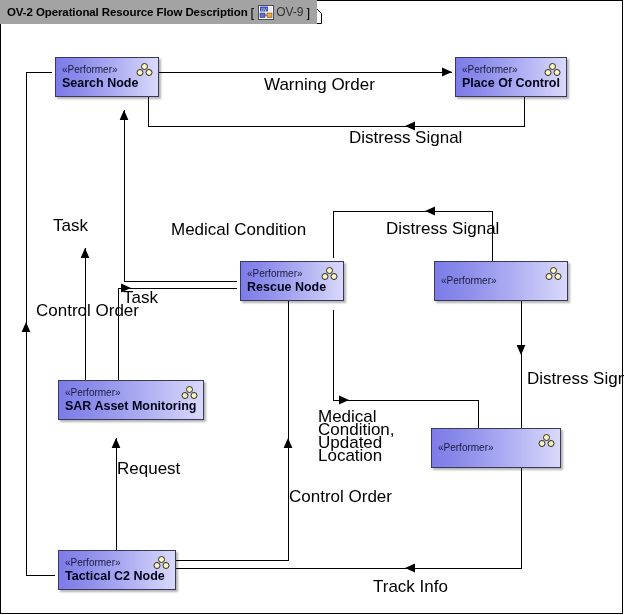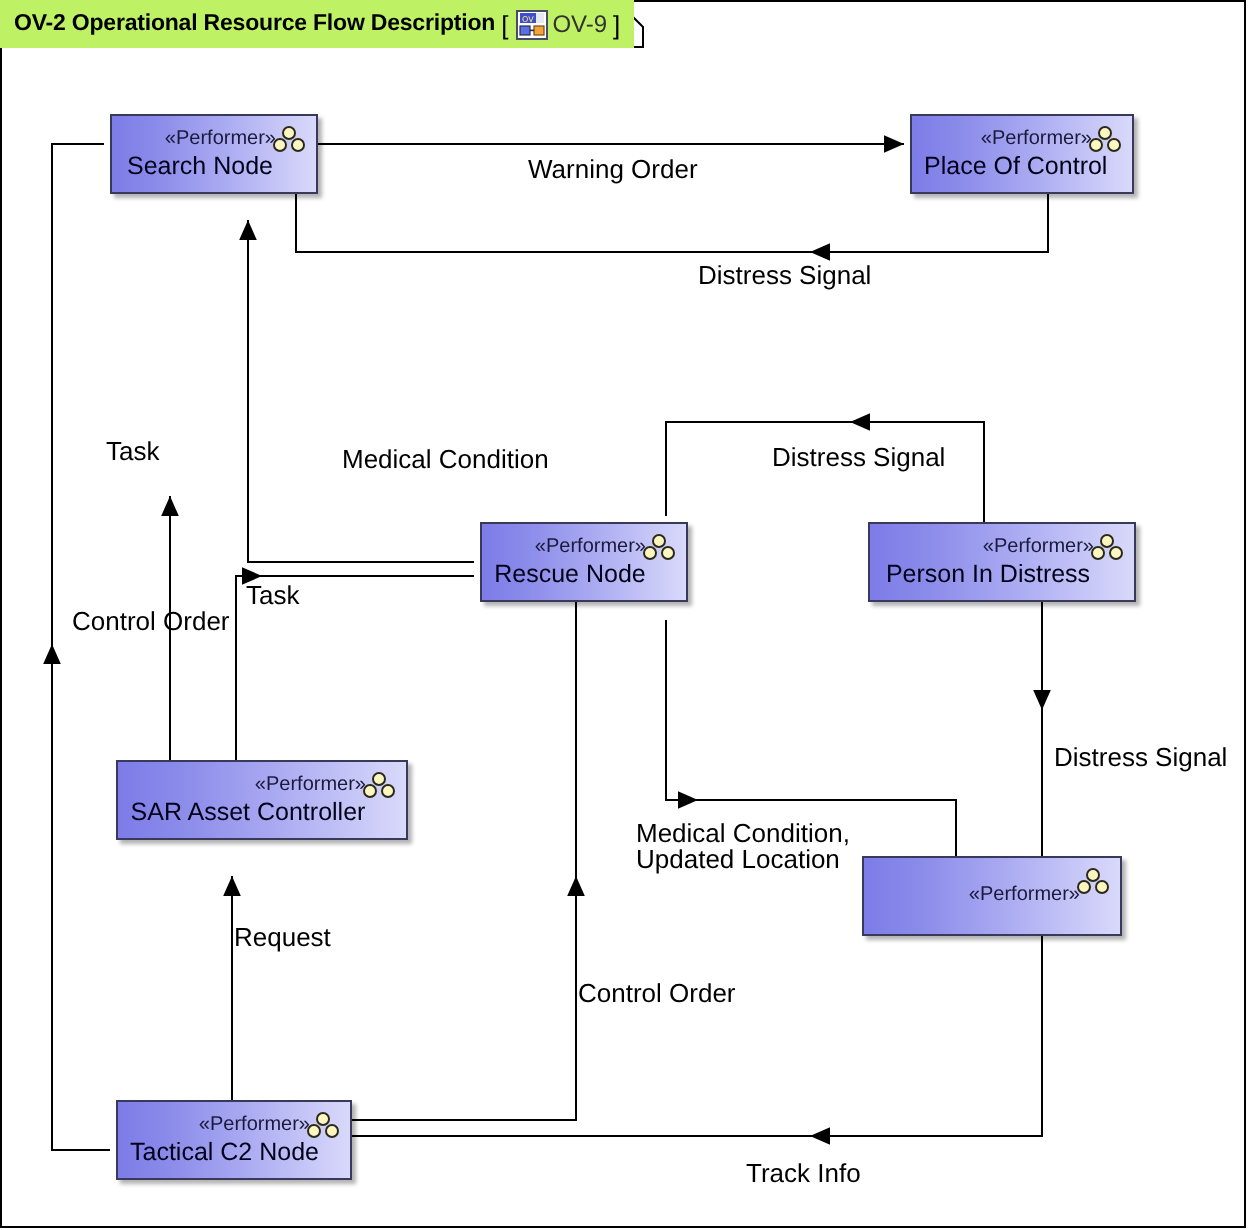--- a/index.html
+++ b/index.html
@@ -26,21 +26,21 @@
     height: 614px;
     box-sizing: border-box;
     border: 1px solid #000000;
   }
   
   #title-tab {
     position: absolute;
     left: 0; top: 0;
     height: 24px;
     box-sizing: border-box;
-    background: #bef264;
+    background: #a3a3a3;
     display: flex;
     align-items: center;
     padding: 0 4px 0 7px;
     z-index: 6;
   }
   #title-tab-shape {
     position: absolute;
     left: 0; top: 0;
     width: 322px;
     height: 24px;
@@ -88,45 +88,45 @@
     box-shadow: 2px 2px 2px rgba(0,0,0,0.30);
     z-index: 3;
     padding: 3px 6px 4px 6px;
     display: flex;
     flex-direction: column;
     justify-content: center;
   }
   .node-stereotype {
     font-size: 10px;
     color: #1a1a3c;
-    text-align: right;
+    text-align: left;
     line-height: 12px;
     padding-right: 14px;
     white-space: nowrap;
   }
   .node-name {
     font-size: 12.5px;
-    font-weight: normal;
+    font-weight: bold;
     color: #000018;
     text-align: center;
     line-height: 14px;
     padding-right: 14px;
     white-space: nowrap;
   }
   .performer-icon {
     position: absolute;
     right: 5px;
     top: 5px;
     width: 17px;
     height: 13px;
   }
   
   .edge-label {
     position: absolute;
-    font-size: 13px;
+    font-size: 17px;
     color: #000000;
     white-space: nowrap;
     z-index: 2;
     line-height: 13px;
   }
   .edge-label.two-line { white-space: normal; }
 </style>
 </head>
 <body>
 
@@ -248,31 +248,30 @@
     <div class="node-name">Rescue Node</div>
     <svg class="performer-icon" viewBox="0 0 17 13">
       <circle cx="8.5" cy="3.5" r="3" fill="#fdf6c0" stroke="#2a2a1a" stroke-width="1"></circle>
       <circle cx="4" cy="9.5" r="3" fill="#fdf6c0" stroke="#2a2a1a" stroke-width="1"></circle>
       <circle cx="13" cy="9.5" r="3" fill="#fdf6c0" stroke="#2a2a1a" stroke-width="1"></circle>
     </svg>
   </div>
 
   <div class="node" style="left:434px; top:261px; width:134px; height:40px;">
     <div class="node-stereotype">«Performer»</div>
-    <div class="node-name">Person In Distress</div>
     <svg class="performer-icon" viewBox="0 0 17 13">
       <circle cx="8.5" cy="3.5" r="3" fill="#fdf6c0" stroke="#2a2a1a" stroke-width="1"></circle>
       <circle cx="4" cy="9.5" r="3" fill="#fdf6c0" stroke="#2a2a1a" stroke-width="1"></circle>
       <circle cx="13" cy="9.5" r="3" fill="#fdf6c0" stroke="#2a2a1a" stroke-width="1"></circle>
     </svg>
   </div>
 
   <div class="node" style="left:58px; top:380px; width:146px; height:40px;">
     <div class="node-stereotype">«Performer»</div>
-    <div class="node-name">SAR Asset Controller</div>
+    <div class="node-name">SAR Asset Monitoring</div>
     <svg class="performer-icon" viewBox="0 0 17 13">
       <circle cx="8.5" cy="3.5" r="3" fill="#fdf6c0" stroke="#2a2a1a" stroke-width="1"></circle>
       <circle cx="4" cy="9.5" r="3" fill="#fdf6c0" stroke="#2a2a1a" stroke-width="1"></circle>
       <circle cx="13" cy="9.5" r="3" fill="#fdf6c0" stroke="#2a2a1a" stroke-width="1"></circle>
     </svg>
   </div>
 
   <div class="node" style="left:431px; top:428px; width:130px; height:40px;">
     <div class="node-stereotype">«Performer»</div>
     <svg class="performer-icon" viewBox="0 0 17 13">

